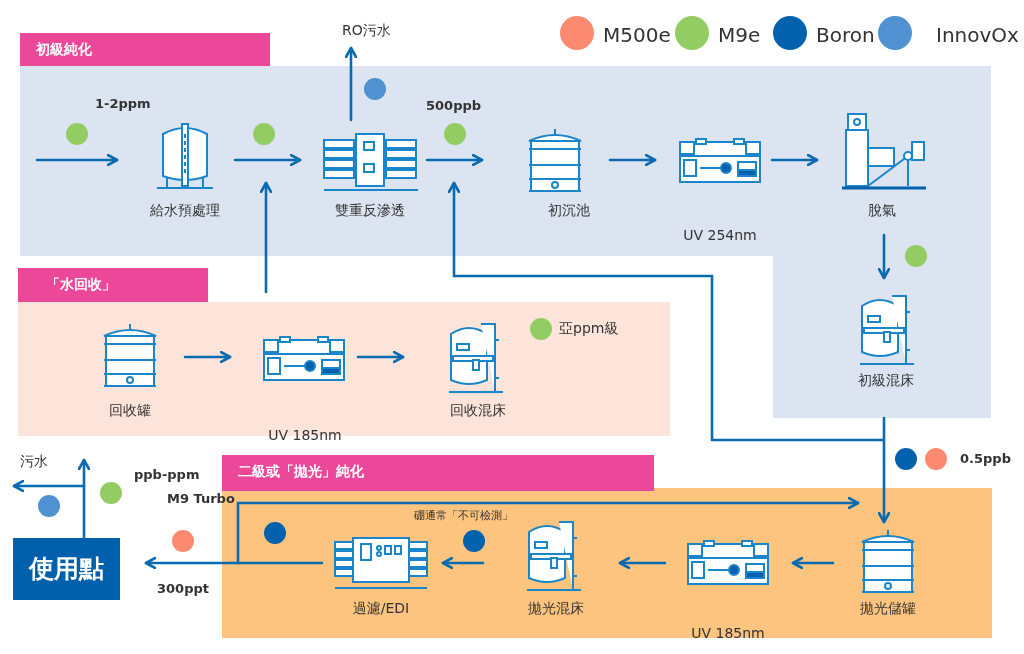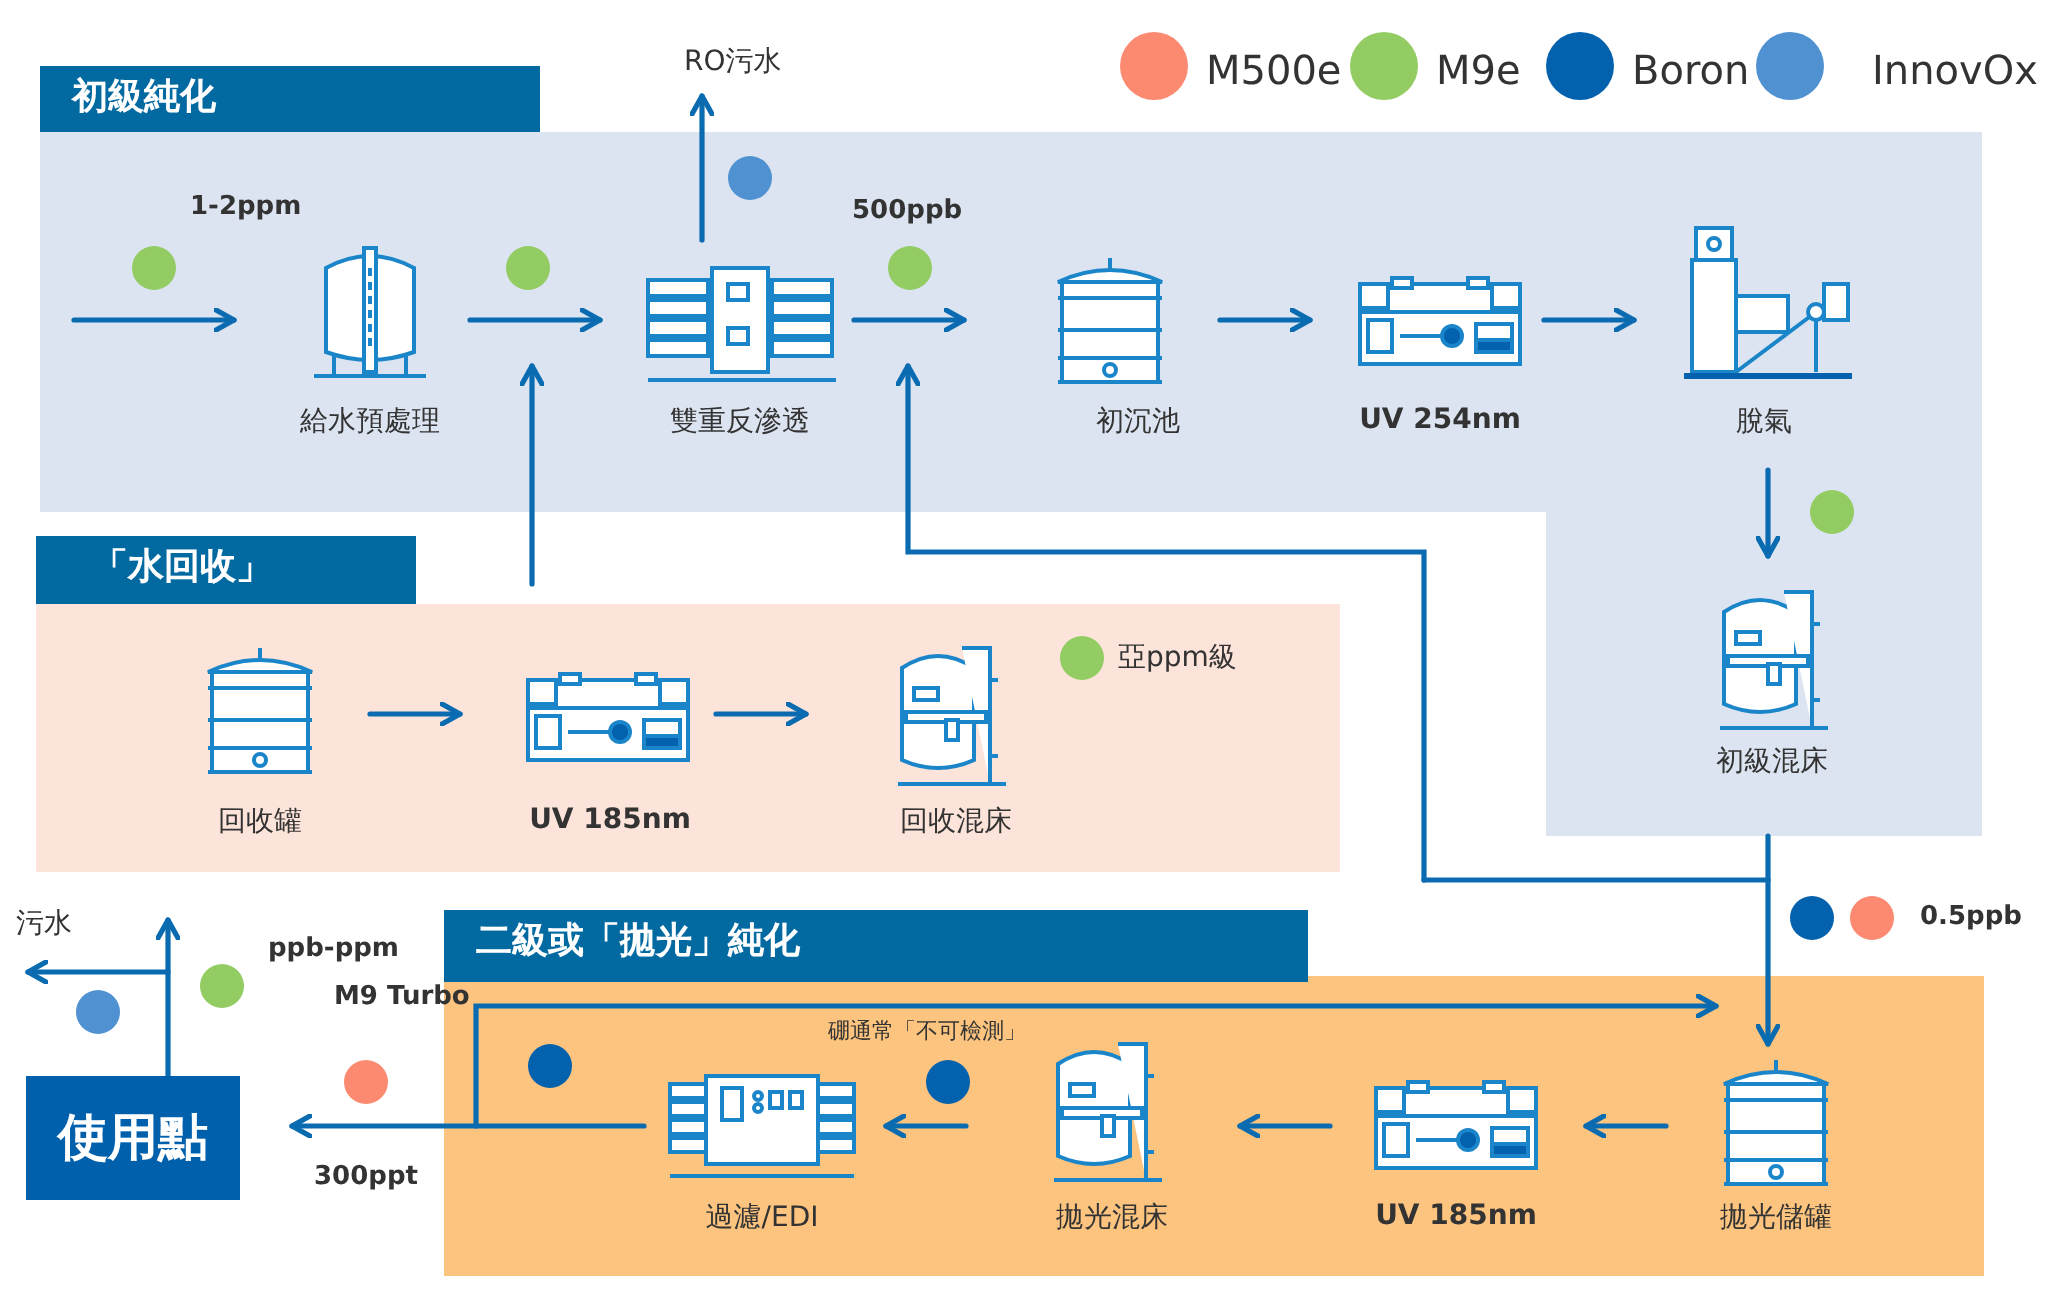--- a/index.html
+++ b/index.html
@@ -2,24 +2,24 @@
 <html><head>
   <meta charset="utf-8">
   <style>
     html, body { margin: 0; padding: 0; background: #ffffff; }
     body { width: 1024px; height: 654px; position: relative; overflow: hidden;
            font-family: "DejaVu Sans", "Liberation Sans", sans-serif; color: #333; }
     .abs { position: absolute; }
     .panel-blue { background: #dde4f1; }
     .panel-pink { background: #fde4da; }
     .panel-orange { background: #fcc47e; }
-    .hdr { background: #0369a1; color: #fff; font-weight: bold; font-size: 18px;
+    .hdr { background: #ec4899; color: #fff; font-weight: bold; font-size: 14px;
            line-height: 32px; padding-left: 16px; box-sizing: border-box; }
     .lbl { font-size: 14px; color: #333; text-align: center; white-space: nowrap; }
-    .lbl-b { font-weight: bold; }
+    .lbl-b { font-weight: normal; margin-top: 25px; }
     .meas { font-size: 13px; font-weight: bold; color: #333; white-space: nowrap; }
     .dot { border-radius: 50%; width: 22px; height: 22px; }
     .legend-dot { width: 34px; height: 34px; border-radius: 50%; }
     .legend-txt { font-size: 20px; color: #333; white-space: nowrap; }
     svg.flow { position: absolute; left: 0; top: 0; }
     .usepoint { background: #0060ac; color: #fff; font-weight: bold; font-size: 25px;
                 text-align: center; line-height: 62px; }
     .icon svg { display: block; }
   </style>
 </head>
@@ -318,17 +318,17 @@
 </div>
 <div class="abs lbl" style="left:333px;top:600px;width:96px;">過濾/EDI</div>
 
 <div class="abs" style="left:414px;top:508px;font-size:11px;color:#333;white-space:nowrap;">硼通常「不可檢測」</div>
 <div class="abs dot" style="left:463px;top:530px;background:#0461ad;"></div>
 <div class="abs dot" style="left:264px;top:522px;background:#0461ad;"></div>
 
 <div class="abs dot" style="left:172px;top:530px;background:#fb8a71;"></div>
 <div class="abs meas" style="left:157px;top:581px;">300ppt</div>
 <div class="abs usepoint" style="left:13px;top:538px;width:107px;height:62px;">使用點</div>
-<div class="abs lbl" style="left:8px;top:453px;">污水</div>
+<div class="abs lbl" style="left:20px;top:453px;">污水</div>
 <div class="abs dot" style="left:38px;top:495px;background:#5092d1;"></div>
 <div class="abs dot" style="left:100px;top:482px;background:#93cc63;"></div>
 <div class="abs meas" style="left:134px;top:467px;">ppb-ppm</div>
 <div class="abs meas" style="left:132px;top:491px;margin-left:35px;">M9 Turbo</div>
 
 </body></html>

